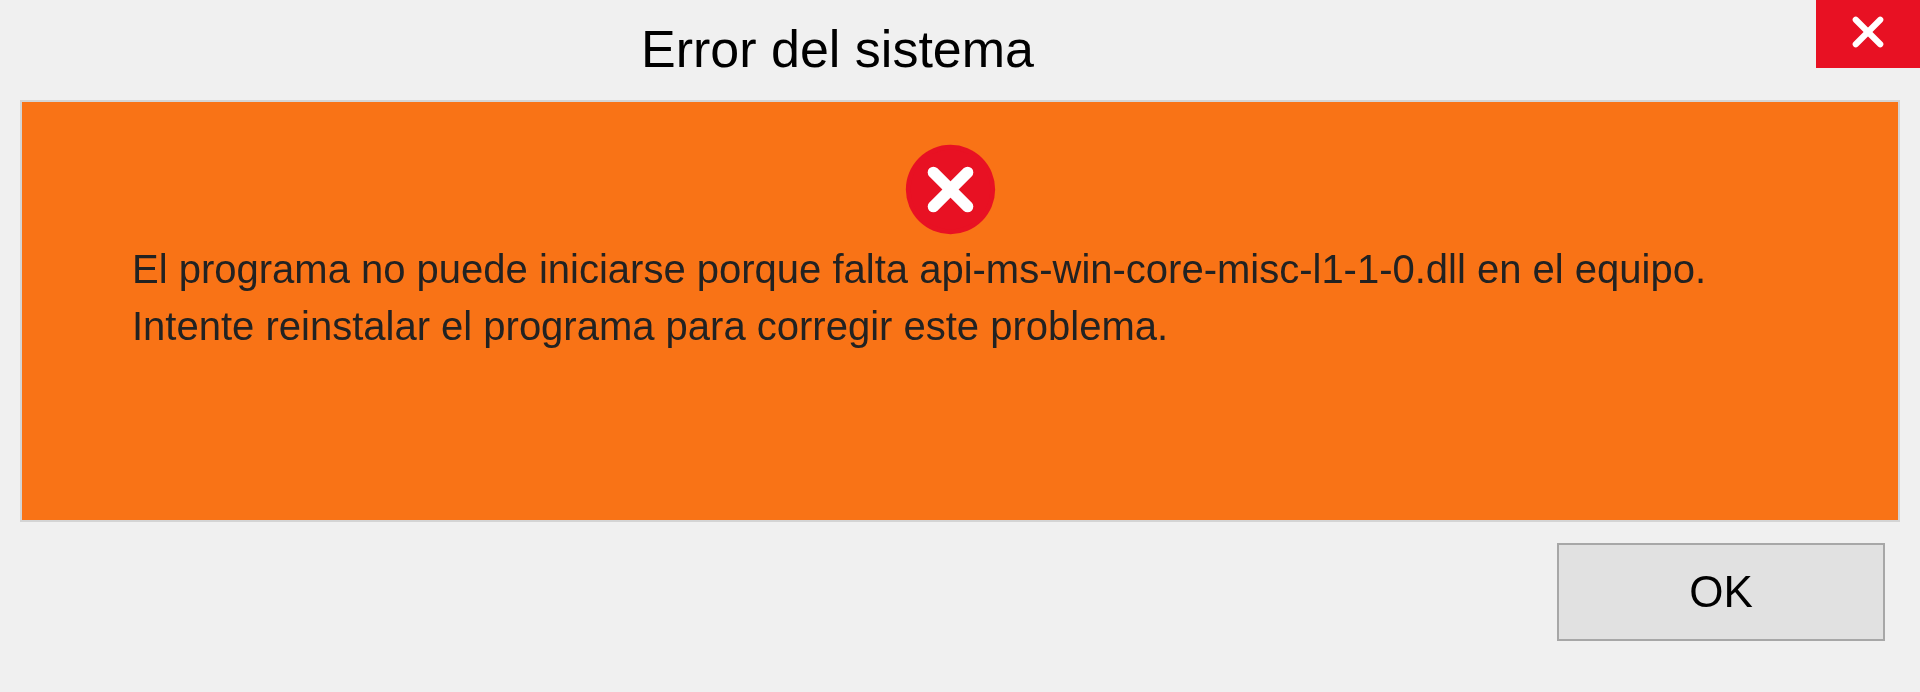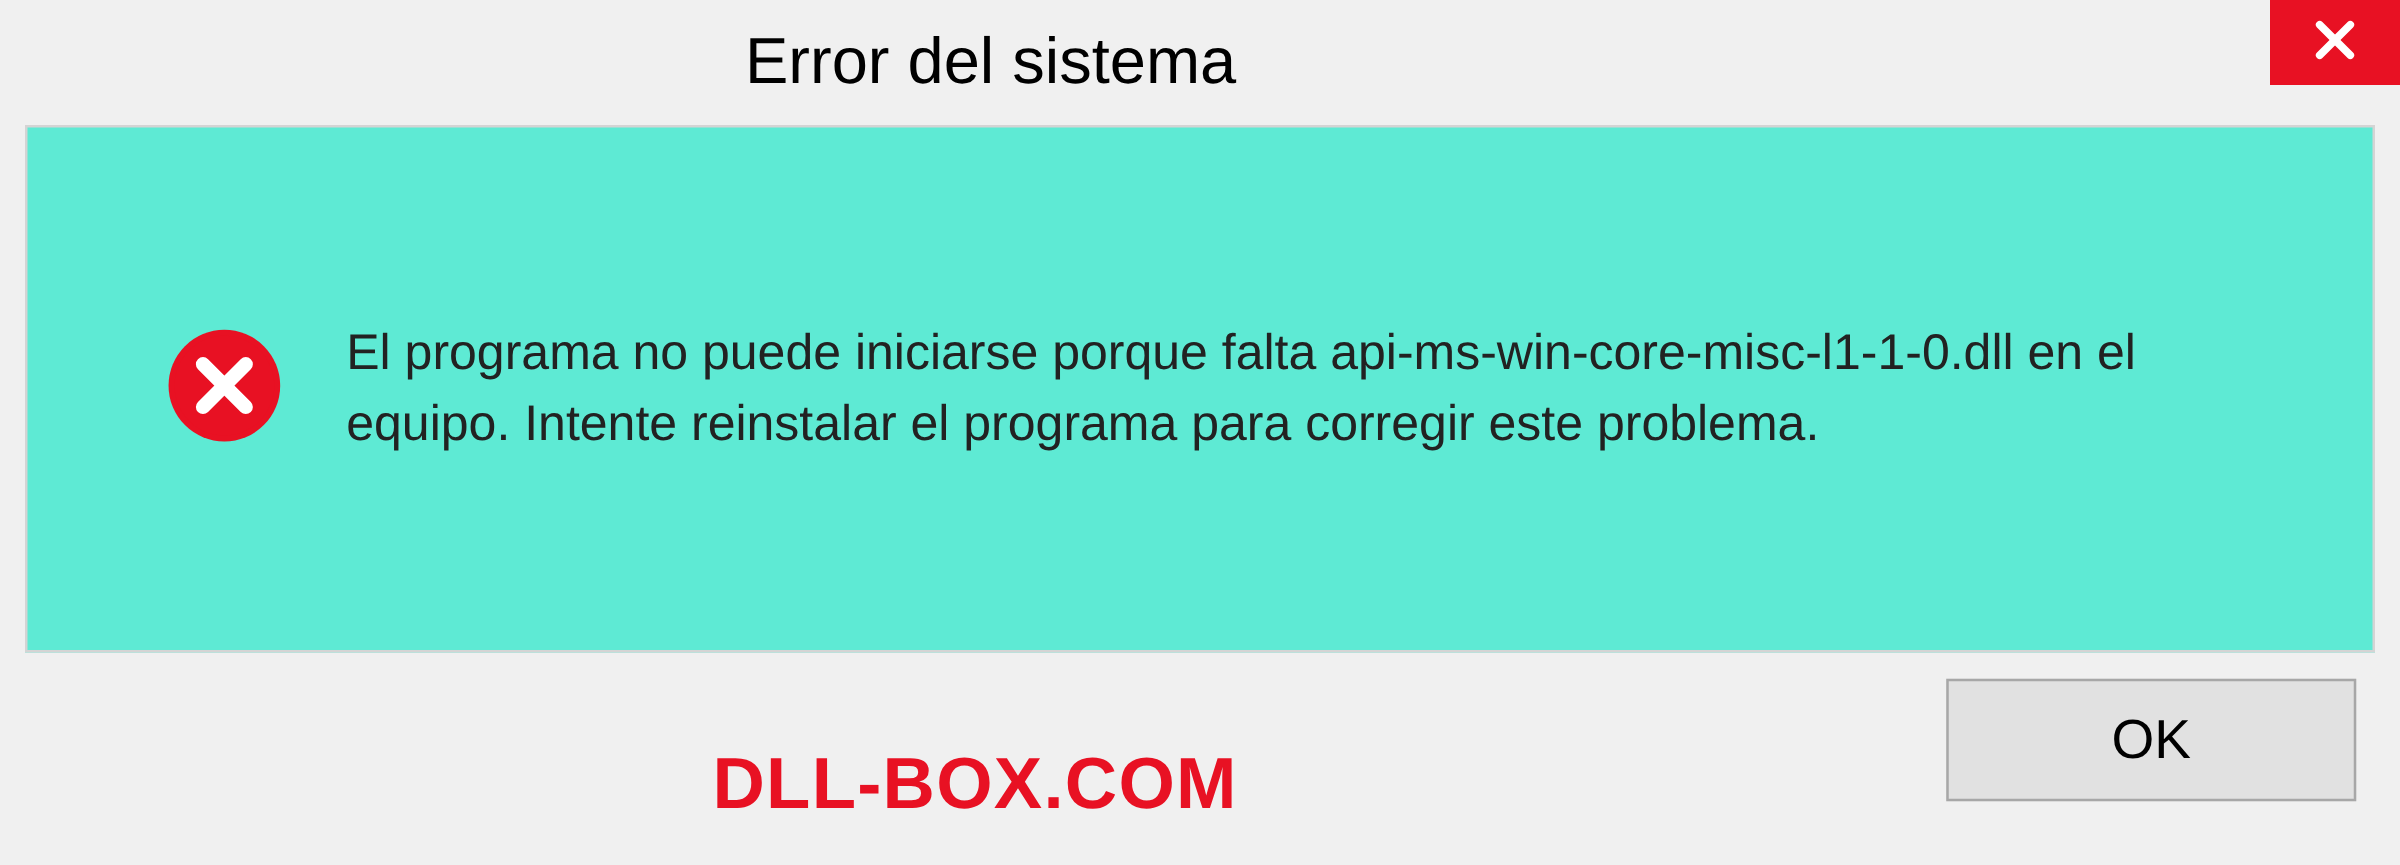--- a/index.html
+++ b/index.html
@@ -22,20 +22,21 @@
       display: flex;
       align-items: center;
       padding-left: 596px;
       padding-right: 0;
       position: relative;
     }
     .title {
       font-size: 52px;
       color: #000;
       font-weight: 400;
+      margin-left: 45px;
     }
     .close-btn {
       position: absolute;
       top: 0;
       right: 0;
       width: 104px;
       height: 68px;
       background: #e81123;
       display: flex;
       align-items: center;
@@ -45,25 +46,26 @@
     .close-btn svg {
       width: 42px;
       height: 42px;
     }
     .content-area {
       position: absolute;
       left: 20px;
       right: 20px;
       top: 100px;
       bottom: 170px;
-      background: #5eead4;
+      background: #f97316;
       border: 2px solid #d4d4d4;
       display: flex;
       align-items: center;
       padding: 40px 80px 40px 110px;
+      flex-direction: column;
     }
     .error-icon-wrap {
       flex: 0 0 auto;
       margin-right: 50px;
     }
     .error-icon {
       width: 95px;
       height: 95px;
     }
     .message-text {
@@ -128,17 +130,16 @@
       <circle cx="50" cy="50" r="47" fill="#e81123"></circle>
       <circle cx="50" cy="50" r="42" fill="#e81123" stroke="#a00012" stroke-width="0"></circle>
       <line x1="32" y1="32" x2="68" y2="68" stroke="#fff" stroke-width="12" stroke-linecap="round"></line>
       <line x1="68" y1="32" x2="32" y2="68" stroke="#fff" stroke-width="12" stroke-linecap="round"></line>
     </svg>
   </div>
   <div class="message-text">El programa no puede iniciarse porque falta api-ms-win-core-misc-l1-1-0.dll en el equipo. Intente reinstalar el programa para corregir este problema.</div>
 </div>
 
 <div class="footer">
-  <div class="watermark">DLL-BOX.COM</div>
   <div class="ok-btn">
     <span>OK</span>
   </div>
 </div>
 
 </body></html>

